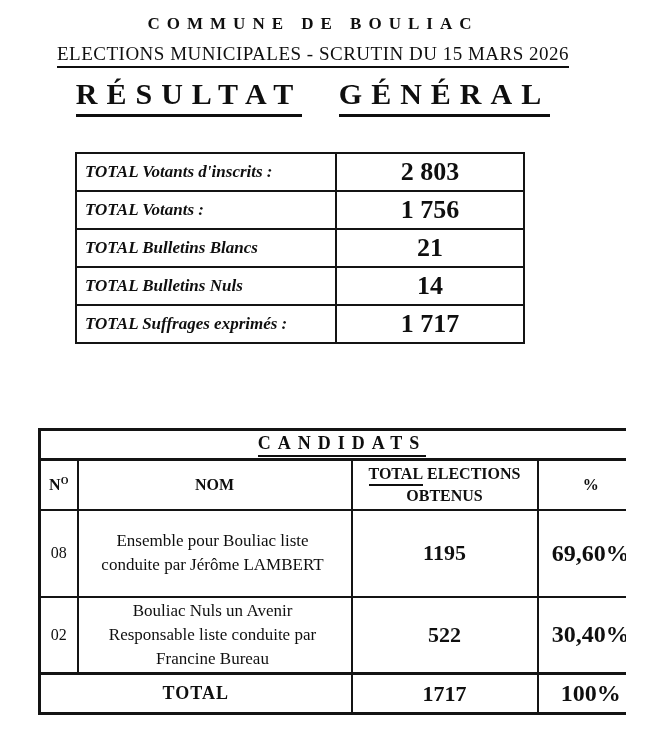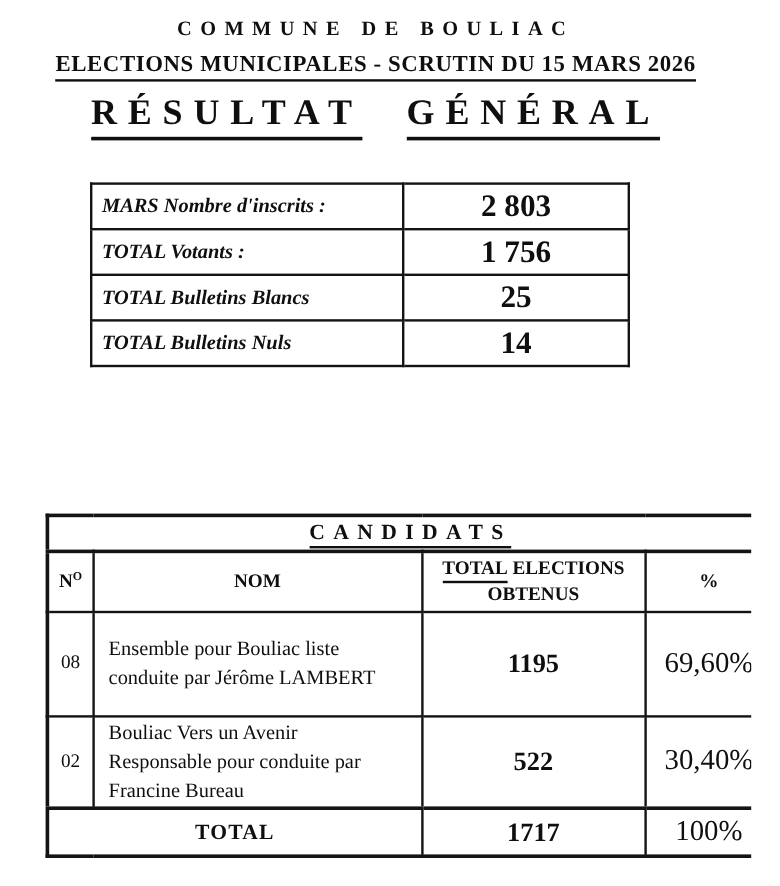--- a/index.html
+++ b/index.html
@@ -13,21 +13,21 @@
     font-family: "Liberation Serif", "DejaVu Serif", serif;
     overflow: hidden;
   }
 
   
   .header { position: absolute; top: 14px; left: 0; width: 100%; text-align: center; }
   .h-line1 {
     font-size: 17px; font-weight: bold; letter-spacing: 7px;
   }
   .h-line2 {
-    margin-top: 9px; font-size: 19px; font-weight: bold; letter-spacing: 0.5px;
+    margin-top: 9px; font-size: 19px; font-weight: normal; letter-spacing: 0.5px;
   }
   .h-line2 > span { display: inline-block; border-bottom: 2px solid #0f0f0f; padding-bottom: 1px; }
   .h-main { margin-top: 9px; font-size: 30px; font-weight: bold; letter-spacing: 9px; }
   .h-main .word { display: inline-block; border-bottom: 3px solid #0f0f0f; padding-bottom: 3px; font-family: Liberation Serif, serif; }
   .h-main .word + .word { margin-left: 20px; }
 
   
   table { border-collapse: collapse; table-layout: fixed; }
   .t1 {
     position: absolute; top: 152px; left: 75px; width: 448px;
@@ -54,25 +54,25 @@
     display: inline-block; font-size: 18px; font-weight: bold; letter-spacing: 7px;
     border-bottom: 2px solid #0f0f0f; padding-bottom: 1px;
   }
   .t2 .head-row td { height: 50px; font-weight: bold; font-size: 16px; line-height: 1.25; }
   .t2 .u { display: inline-block; border-bottom: 2px solid #0f0f0f; }
   .t2 sup { font-size: 10px; vertical-align: super; }
   .t2 .row1 td { height: 87px; }
   .t2 .row2 td { height: 77px; }
   .t2 .num-cell { font-size: 16px; }
   .t2 .name-cell {
-    text-align: left; padding-left: 12px; padding-right: 16px;
+    text-align: center; padding-left: 12px; padding-right: 16px;
     font-size: 17px; line-height: 1.4;
   }
   .t2 .votes-cell { font-size: 22px; font-weight: bold; }
-  .t2 .pct-cell { font-size: 24px; font-weight: normal; border-radius: 18px; }
+  .t2 .pct-cell { font-size: 24px; font-weight: bold; border-radius: 18px; }
   .t2 .total-row td { height: 40px; border-top: 3px solid #141414; }
   .t2 .total-label { font-size: 18px; font-weight: bold; letter-spacing: 1px; }
 </style>
 </head>
 <body>
 
 <div class="doc">
 
   <div class="header">
     <div class="h-line1">COMMUNE DE BOULIAC</div>
@@ -81,34 +81,38 @@
     </div>
     <div class="h-main">
       <span class="word">RÉSULTAT</span>
       <span class="word">GÉNÉRAL</span>
     </div>
   </div>
 
   <table class="t1">
     <tbody>
         <tr>
-      <td class="lbl">MARS Nombre d'inscrits :</td>
+      <td class="lbl">TOTAL Votants d'inscrits :</td>
       <td class="val">2 803</td>
     </tr>
     <tr>
       <td class="lbl">TOTAL Votants :</td>
       <td class="val">1 756</td>
     </tr>
     <tr>
       <td class="lbl">TOTAL Bulletins Blancs</td>
-      <td class="val">25</td>
+      <td class="val">21</td>
     </tr>
     <tr>
       <td class="lbl">TOTAL Bulletins Nuls</td>
       <td class="val">14</td>
+    </tr>
+    <tr>
+      <td class="lbl">TOTAL Suffrages exprimés :</td>
+      <td class="val">1 717</td>
     </tr>
   </tbody>
     </table>
 
   <table class="t2">
     <colgroup>
       <col style="width:38px">
         <col style="width:274px">
       <col style="width:186px">
         <col style="width:107px">
@@ -130,21 +134,21 @@
       <td>%</td>
     </tr>
     <tr class="row1">
       <td class="num-cell">08</td>
       <td class="name-cell">Ensemble pour Bouliac liste conduite par Jérôme LAMBERT</td>
       <td class="votes-cell">1195</td>
       <td class="pct-cell">69,60%</td>
     </tr>
     <tr class="row2">
       <td class="num-cell">02</td>
-      <td class="name-cell">Bouliac Vers un Avenir Responsable pour conduite par Francine Bureau</td>
+      <td class="name-cell">Bouliac Nuls un Avenir Responsable liste conduite par Francine Bureau</td>
       <td class="votes-cell">522</td>
       <td class="pct-cell">30,40%</td>
     </tr>
     <tr class="total-row">
       <td colspan="2" class="total-label">TOTAL</td>
       <td class="votes-cell">1717</td>
       <td class="pct-cell">100%</td>
     </tr>
   </tbody>
     </table>

